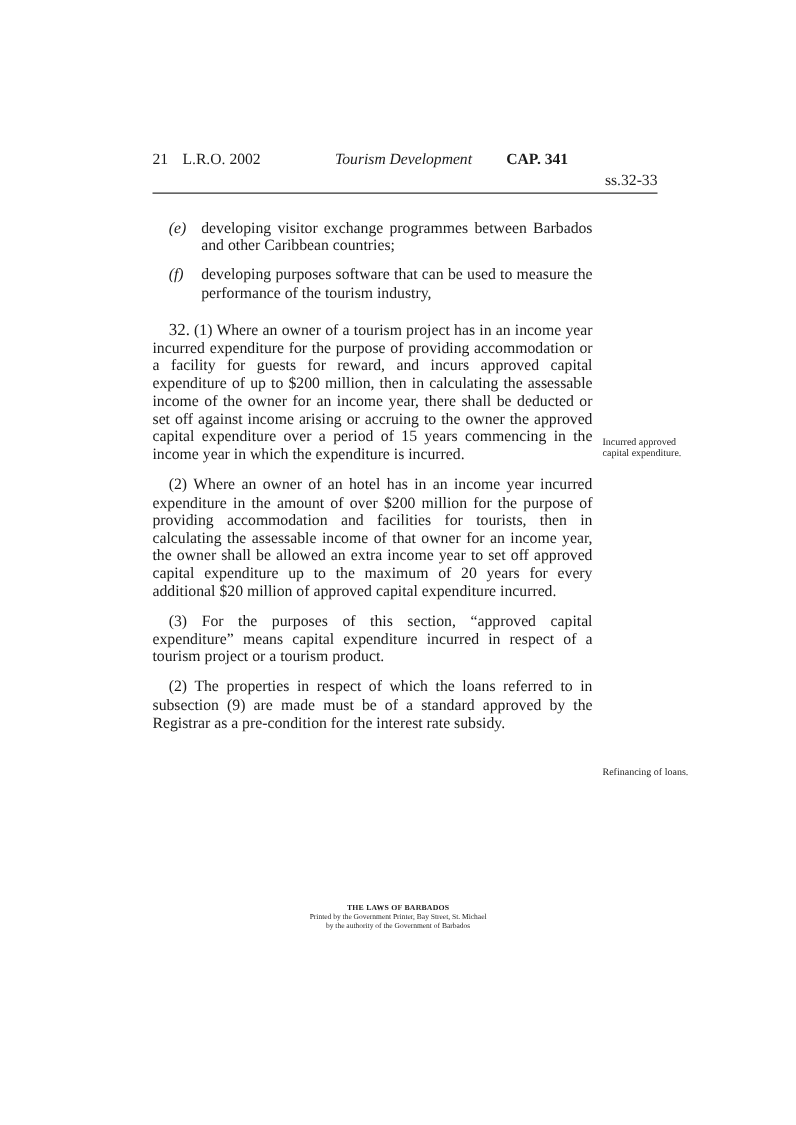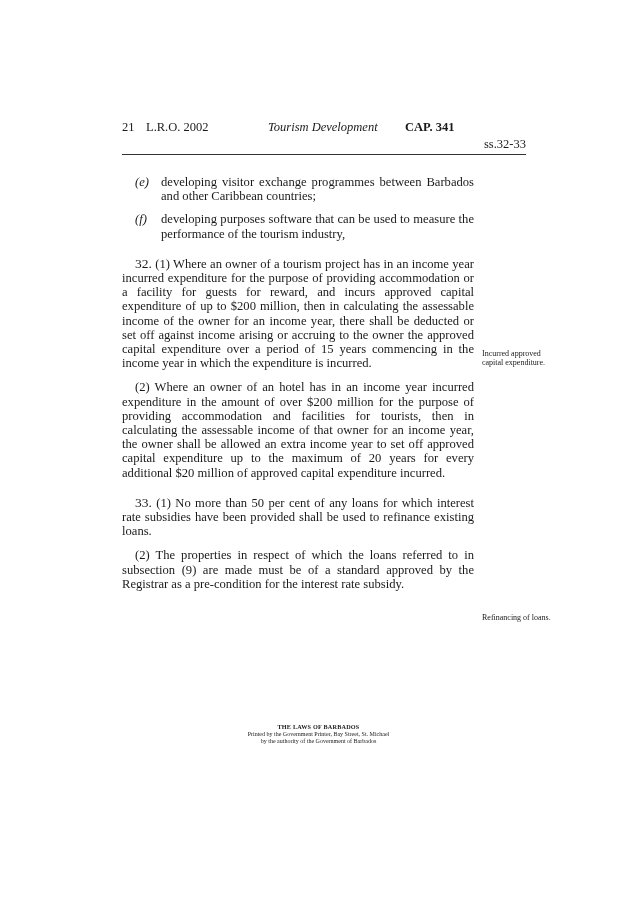--- a/index.html
+++ b/index.html
@@ -111,22 +111,22 @@
     <div class="item">
       <span class="lbl">(f)</span>
       <span>developing purposes software that can be used to measure the performance of the tourism industry,</span>
     </div>
 
 
     <p class="para gap-lg"><span class="secnum">32.</span> <span>(1)  Where an owner of a tourism project has in an income year incurred expenditure for the purpose of providing accommodation or a facility for guests for reward, and incurs approved capital expenditure of up to $200 million, then in calculating the assessable income of the owner for an income year, there shall be deducted or set off against income arising or accruing to the owner the approved capital expenditure over a period of 15 years commencing in the income year in which the expenditure is incurred.</span></p>
 
     <p class="para">(2)  Where an owner of an hotel has in an income year incurred expenditure in the amount of over $200 million for the purpose of providing accommodation and facilities for tourists, then in calculating the assessable income of that owner for an income year, the owner shall be allowed an extra income year to set off approved capital expenditure up to the maximum of 20 years for every additional $20 million of approved capital expenditure incurred.</p>
 
+    <p class="para">(3)  For the purposes of this section, “approved capital expenditure” means capital expenditure incurred in respect of a tourism project or a tourism product.</p>
 
-    <p class="para gap-lg"><span class="secnum">33.</span> <span>(1)  No more than 50 per cent of any loans for which interest rate subsidies have been provided shall be used to refinance existing loans.</span></p>
 
     <p class="para">(2)  The properties in respect of which the loans referred to in subsection (9) are made must be of a standard approved by the Registrar as a pre-condition for the interest rate subsidy.</p>
   </div>
 
   <div class="marginal" style="top:315px;margin-top:34px;">Incurred approved capital expenditure.</div>
   <div class="marginal" style="top:613px;">Refinancing of loans.</div>
 
   <div class="footer">
     <div class="ft-title">THE LAWS OF BARBADOS</div>
     <div>Printed by the Government Printer, Bay Street, St. Michael</div>

